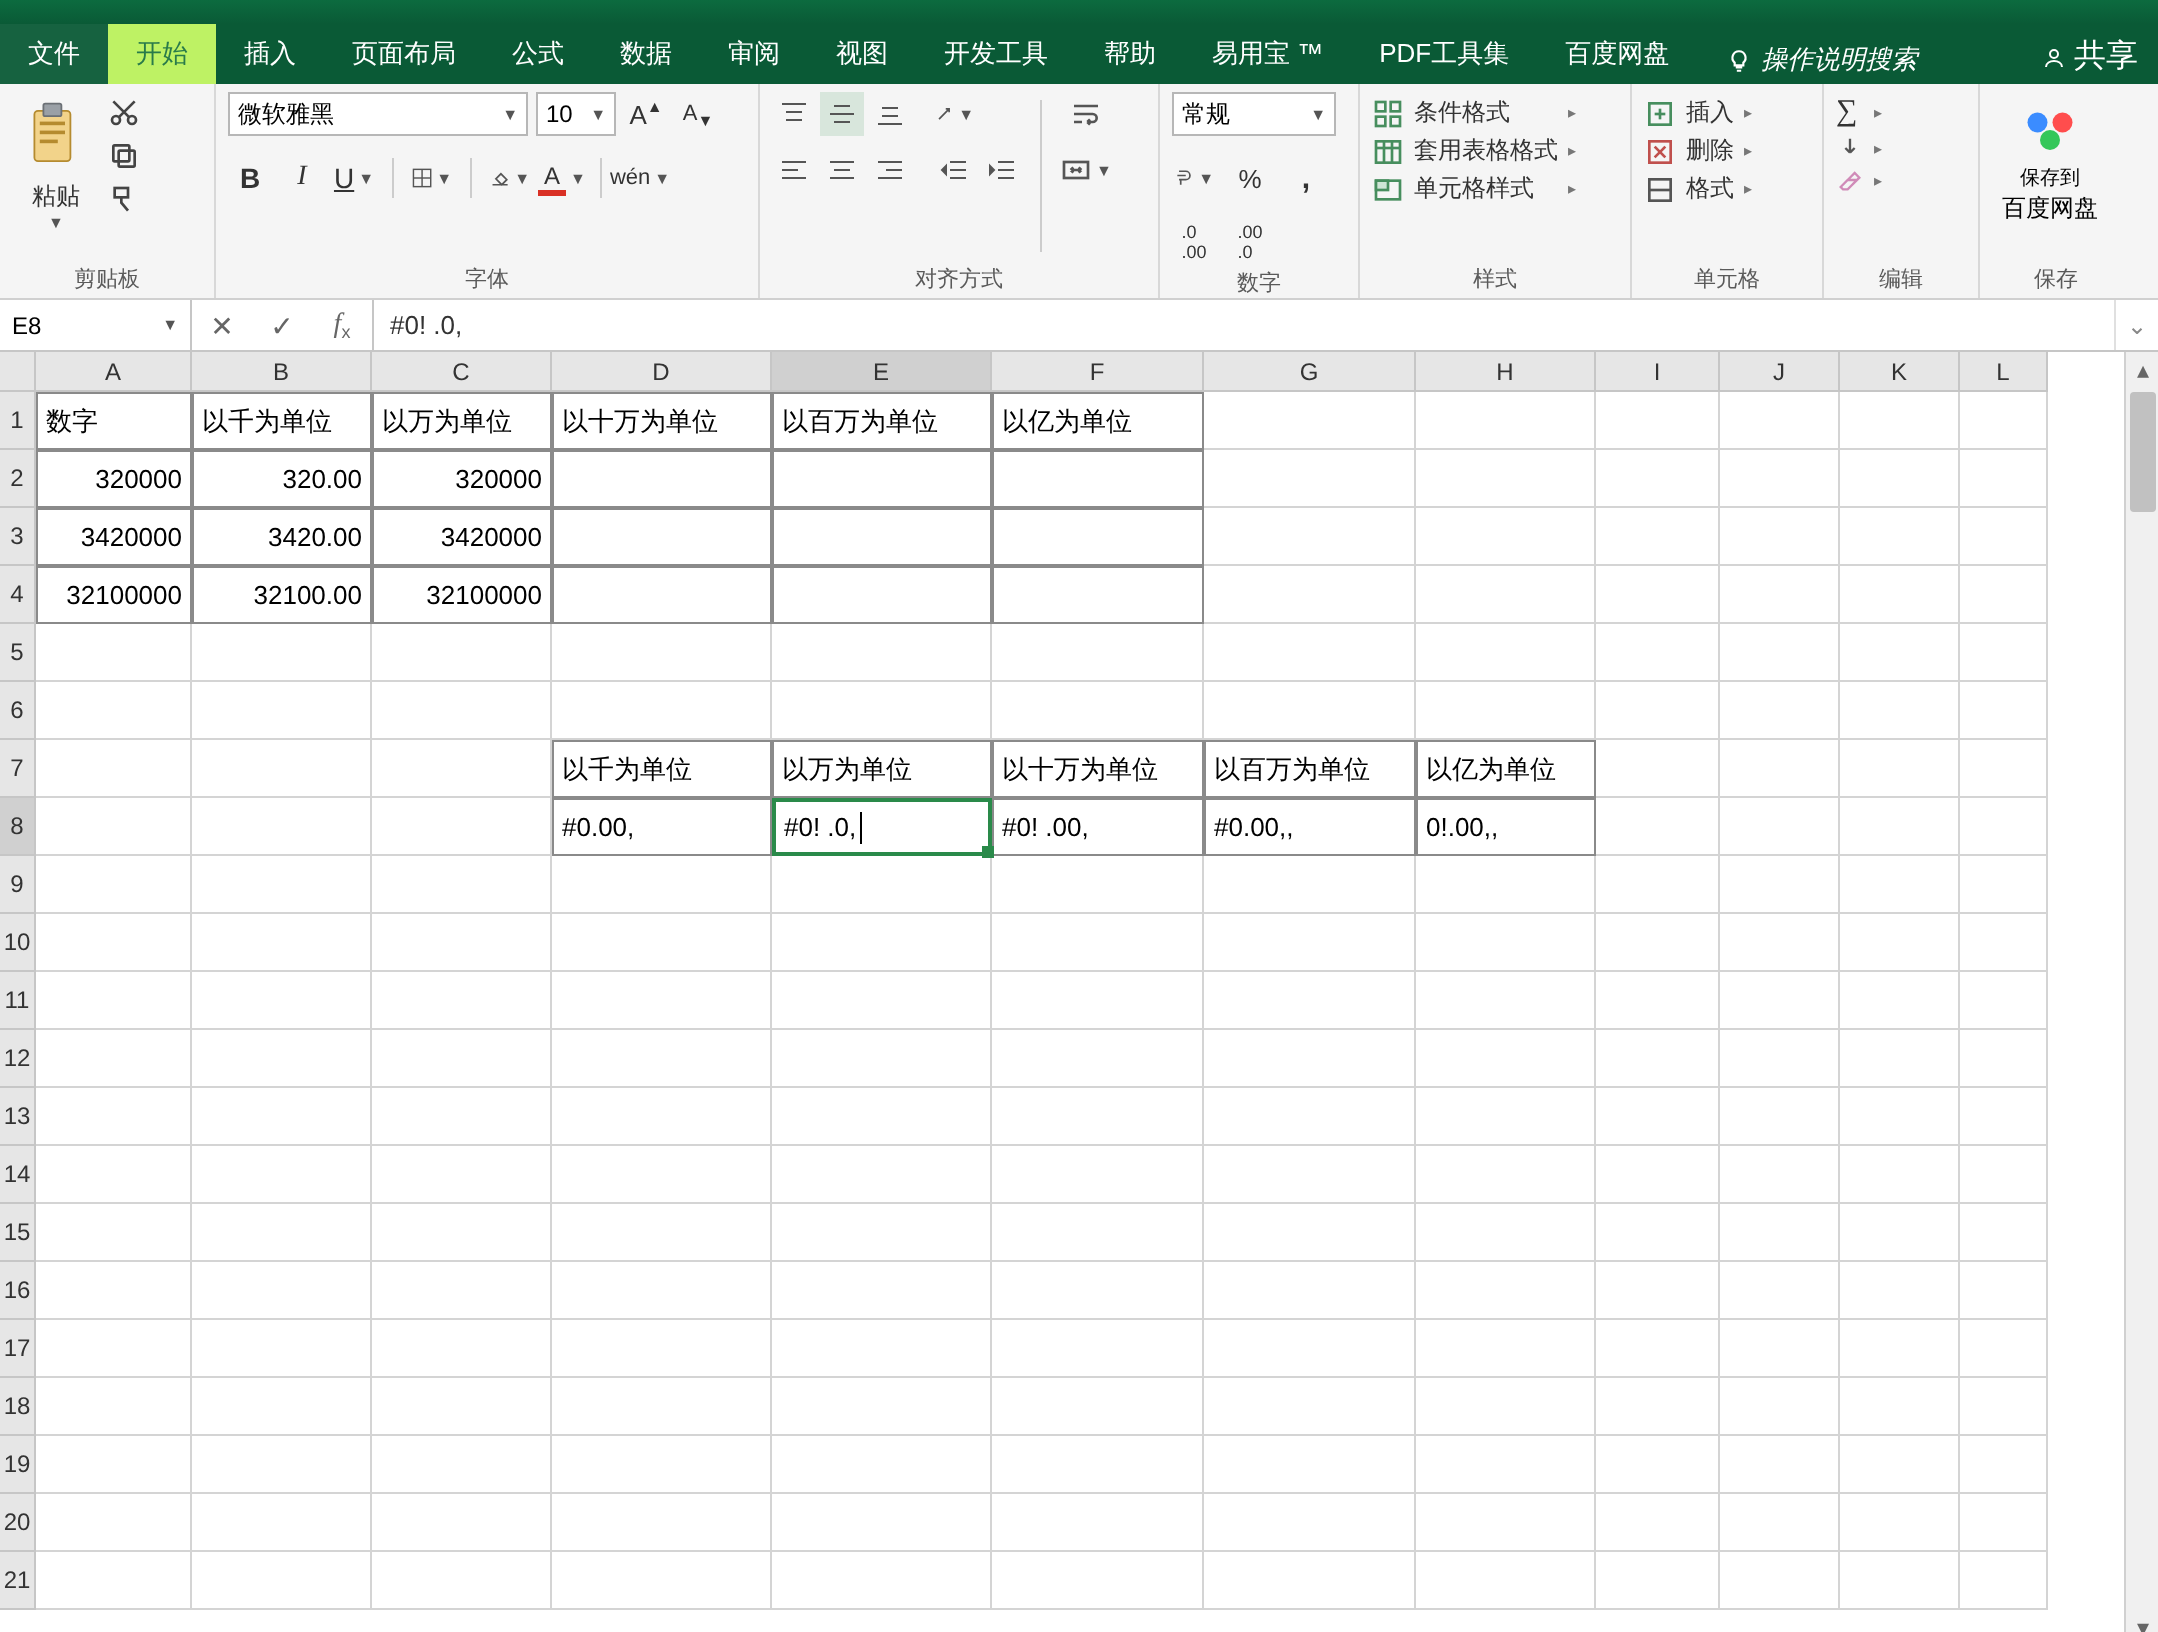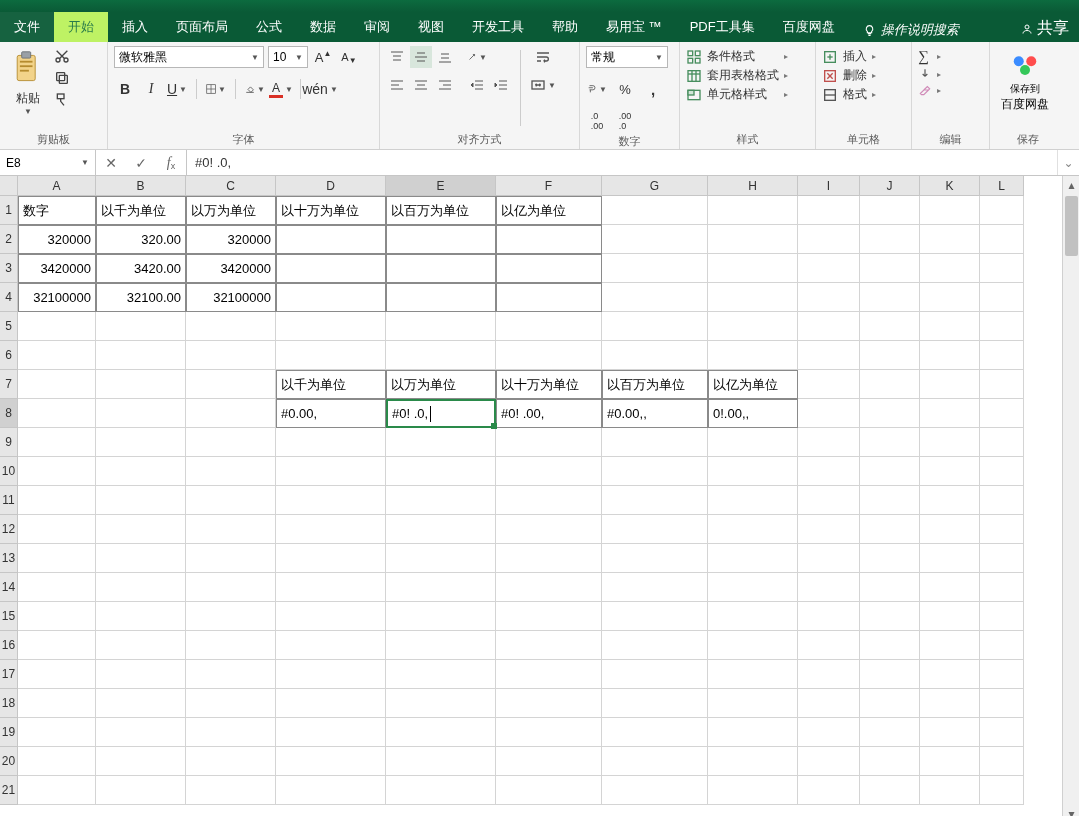--- a/index.html
+++ b/index.html
@@ -215,21 +215,21 @@
         </div>
         <div class="sq-btn split-btn">
           <div style="display:flex;flex-direction:column;align-items:center">
               <span style="font-size:12px;color:#333">A</span>
               <span class="color-strip" style="background:#d93025"></span>
             </div>
           <span class="dd-arrow">▼</span>
         </div>
         <div style="width:1px;height:20px;background:#ccc;margin:0 4px"></div>
         <div class="sq-btn split-btn">
-            <span style="font-size:14px">wén</span>
+            <span style="font-size:11px">wén</span>
             <span class="dd-arrow">▼</span>
           </div>
       </div>
     </div>
     <div class="ribbon-group-label">字体</div>
   </div>
 
   <div class="ribbon-group" style="width:200px">
     <div class="rg-content">
       <div class="align-col">

